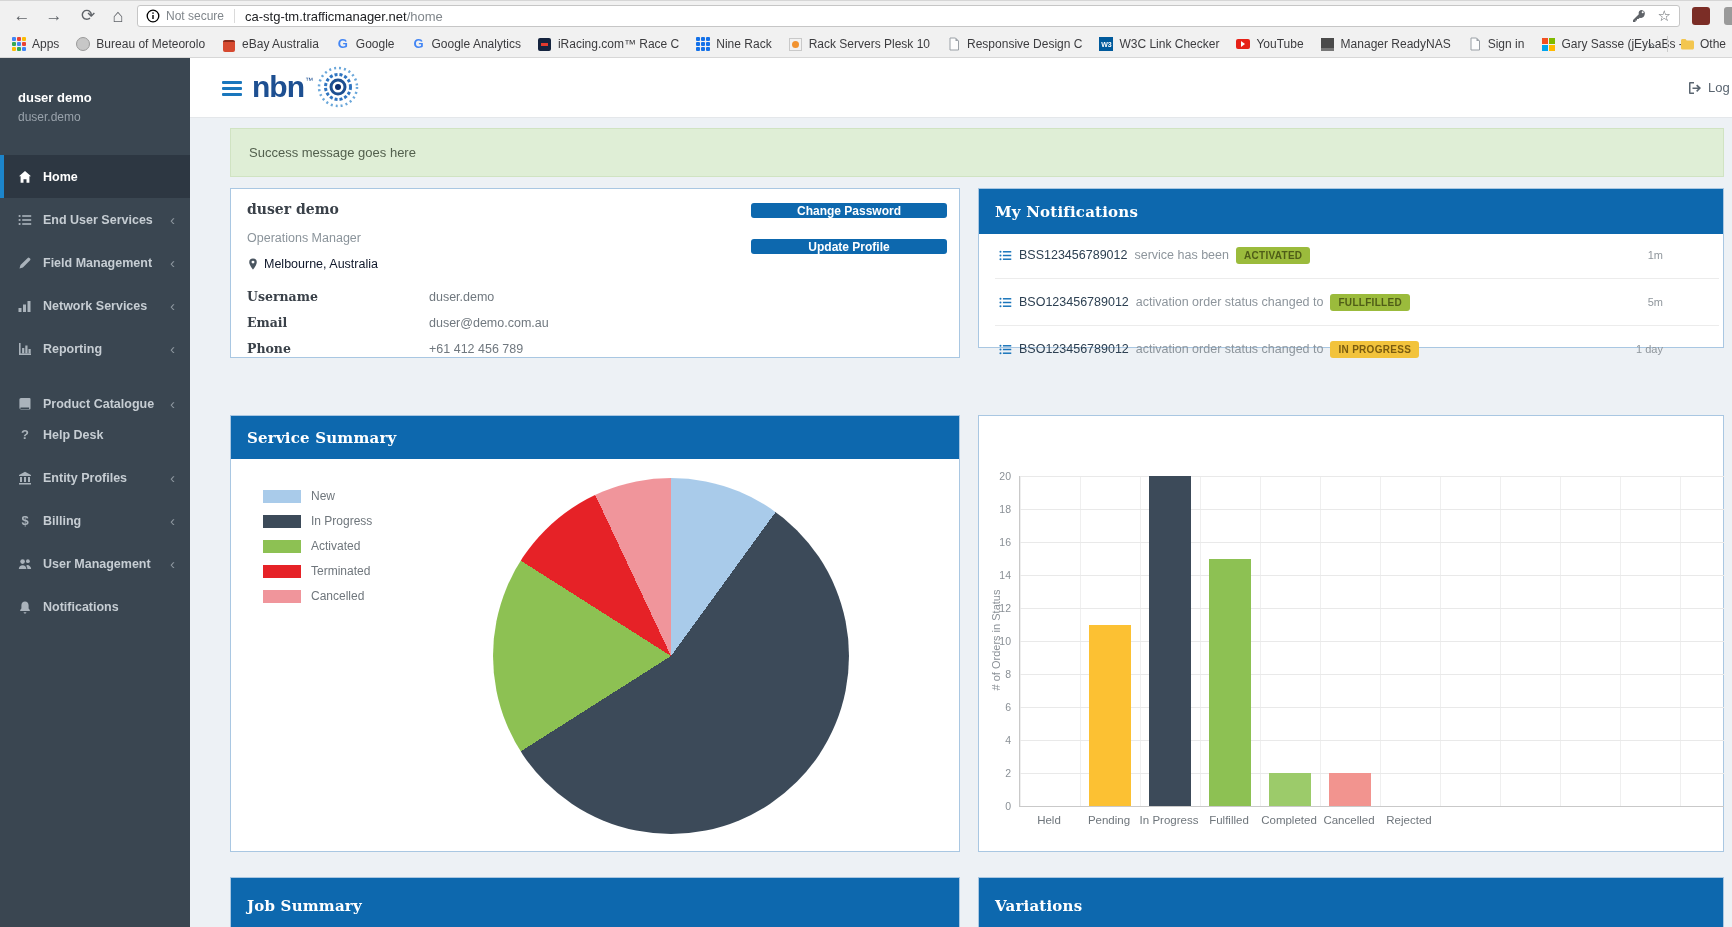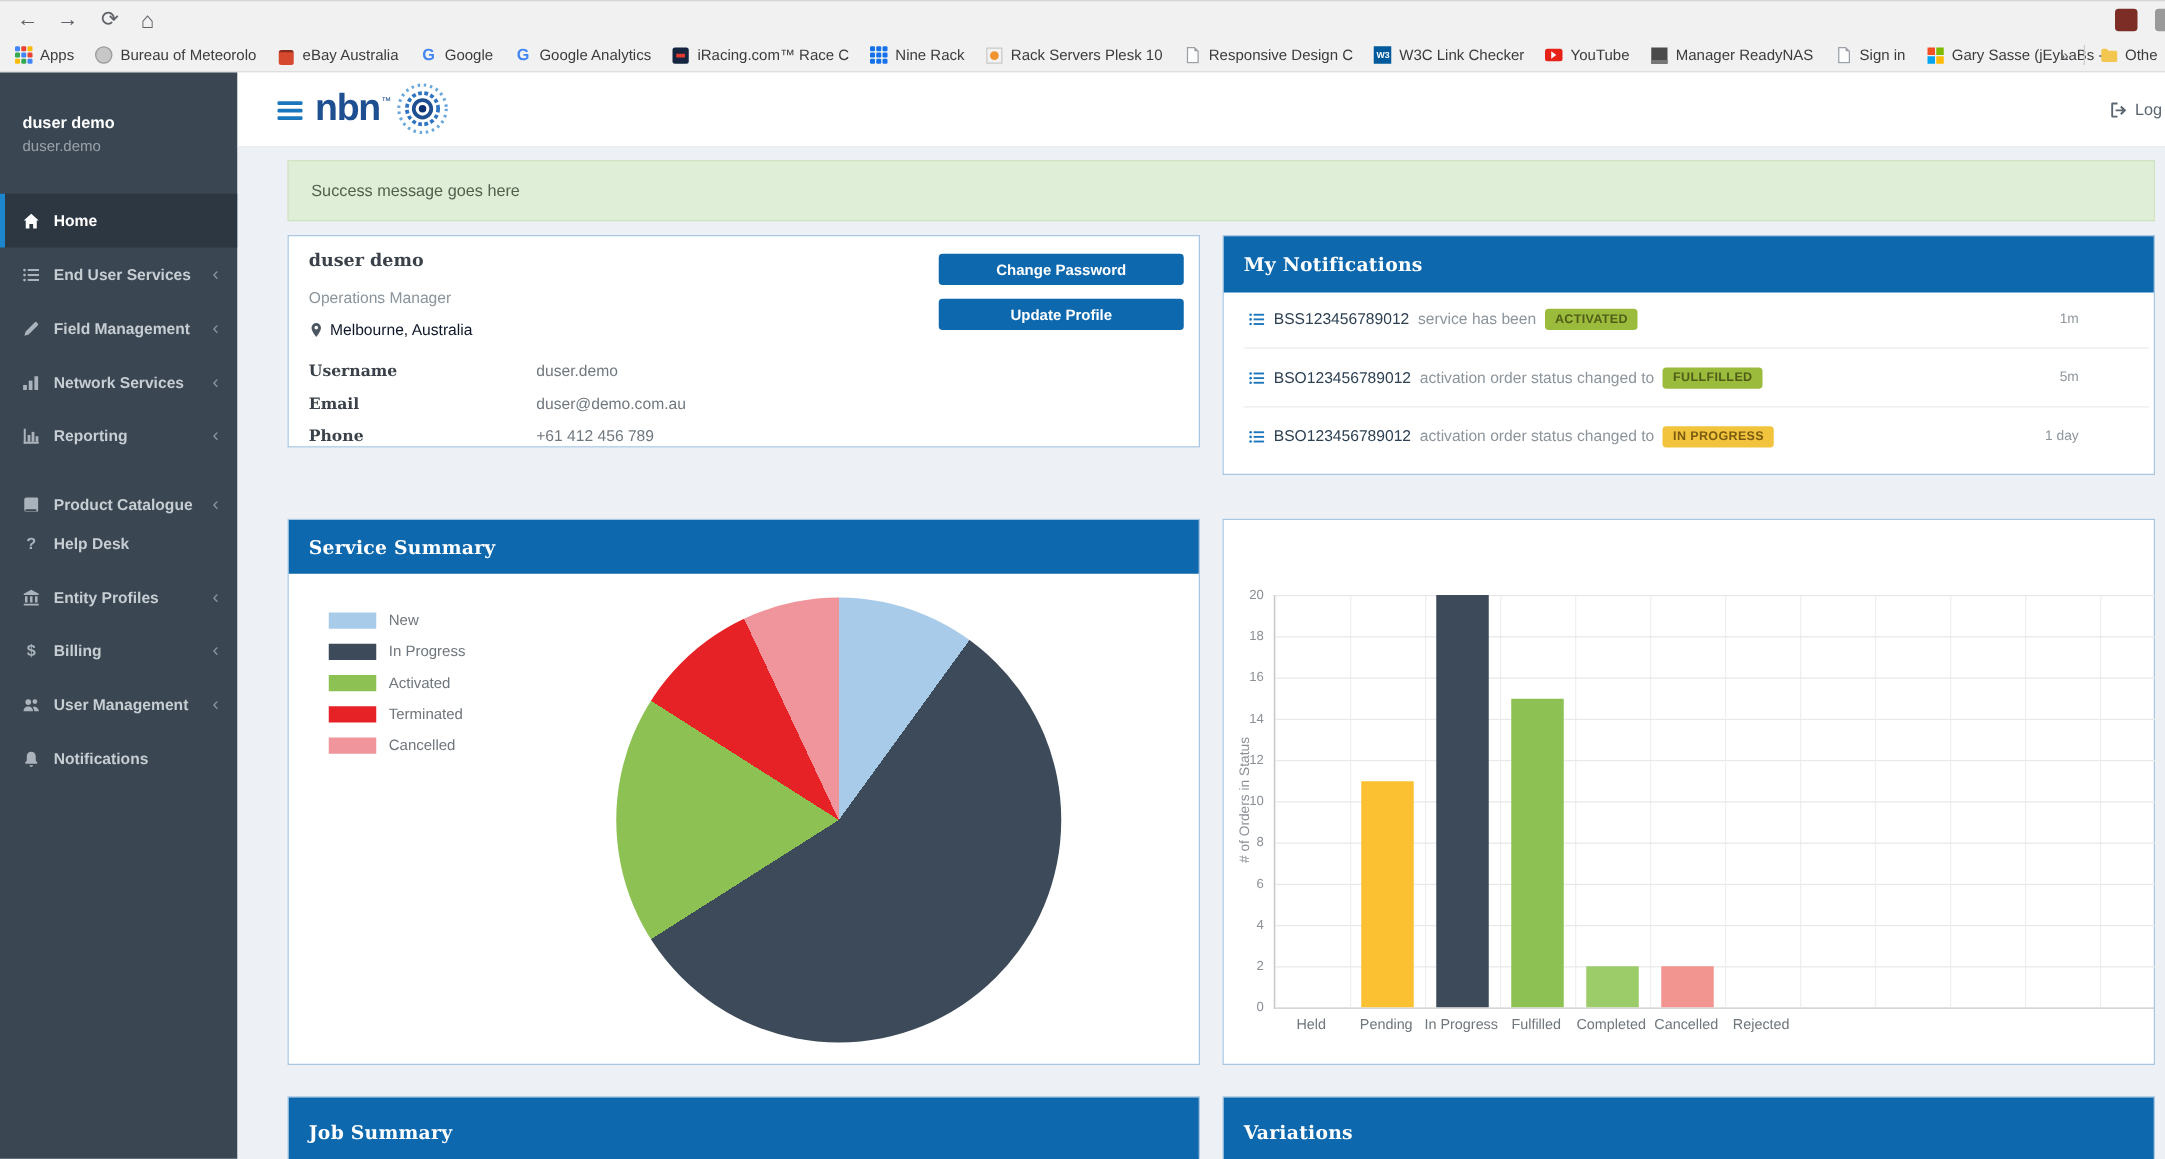--- a/index.html
+++ b/index.html
@@ -52,24 +52,24 @@
   
   #profile{left:230px;top:188px;width:730px;height:170px;}
   .serif-b{font-family:"DejaVu Serif",serif;font-weight:bold;color:#3a4149;}
   #pf-name{position:absolute;left:16px;top:12px;font-size:14px;}
   #pf-role{position:absolute;left:16px;top:42px;font-size:12.5px;color:#8b949b;}
   #pf-loc{position:absolute;left:16px;top:68px;font-size:12.5px;color:#0f172a;display:flex;align-items:center;gap:5px;}
   #pf-loc .pin{color:#4a5560;display:inline-flex;}
   .pf-row{position:absolute;left:16px;font-size:12.5px;}
   .pf-lab{display:inline-block;width:182px;font-family:"DejaVu Serif",serif;font-weight:bold;color:#3a4149;}
   .pf-val{color:#70787f;}
-  .pf-btn{position:absolute;left:520px;width:196px;height:25px;background:#0d68ae;border-radius:3px;
+  .pf-btn{position:absolute;left:520px;width:196px;height:15px;background:#0d68ae;border-radius:3px;
     color:#fff;font-weight:bold;font-size:12px;display:flex;align-items:center;justify-content:center;cursor:pointer;}
   
-  #notif{left:978px;top:188px;width:746px;height:192px;}
+  #notif{left:978px;top:188px;width:746px;height:160px;}
   #notif .panel-h{height:45px;}
   .nrow{position:absolute;left:20px;right:16px;height:20px;display:flex;align-items:center;gap:7px;font-size:12.5px;}
   .nrow .lic{color:#1a75bb;display:inline-flex;}
   .nid{font-weight:normal;color:#2d4052;}
   .ntxt{color:#8d959c;}
   .nbadge{font-size:10px;font-weight:bold;padding:3px 8px;border-radius:3px;letter-spacing:.3px;white-space:nowrap;}
   .badge-green{background:#9bbb3c;color:#4f5d17;}
   .badge-yellow{background:#f2c33c;color:#7a5c10;}
   .ntime{margin-left:auto;padding-right:44px;font-size:11px;color:#8f969c;}
   .nsep{position:absolute;left:16px;right:4px;height:1px;background:#ececec;}
@@ -97,20 +97,41 @@
   #job .panel-h,#variations .panel-h{height:56px;}
 </style>
 </head>
 <body>
 
 <div class="abs" id="toolbar">
   <span class="tb-ic" style="left:10px;">←</span>
   <span class="tb-ic" style="left:42px;">→</span>
   <span class="tb-ic" style="left:76px;">⟳</span>
   <span class="tb-ic" style="left:106px;font-size:18px;">⌂</span>
+  <div id="omnibox">
+    <span class="fav" id="info-ic">
+        <svg width="14" height="14" viewBox="0 0 14 14" fill="currentColor" xmlns="http://www.w3.org/2000/svg">
+          <circle cx="7" cy="7" r="5.8" fill="none" stroke="currentColor" stroke-width="1.3"></circle>
+          <rect x="6.3" y="6" width="1.4" height="4"></rect>
+          <rect x="6.3" y="3.4" width="1.4" height="1.4"></rect>
+        </svg>
+      </span>
+    <span class="sec-label">Not secure</span>
+    <span class="omni-div"></span>
+    <span class="url-host">ca-stg-tm.trafficmanager.net</span>
+      <span class="url-path">/home</span>
+    <span class="omni-right">
+      <span class="fav" id="key-ic">
+          <svg width="14" height="14" viewBox="0 0 14 14" fill="currentColor" xmlns="http://www.w3.org/2000/svg">
+            <path d="M9.8 1a3.2 3.2 0 0 0-3 4.3L1 11v2h2.5v-1.5H5V10h1.5l1.3-1.3A3.2 3.2 0 1 0 9.8 1zm.9 3.2a1 1 0 1 1 0-2 1 1 0 0 1 0 2z"></path>
+          </svg>
+        </span>
+      <span style="font-size:15px;">☆</span>
+    </span>
+  </div>
   <span class="ext" style="left:1692px;background:#7b2d26;"></span>
   <span class="ext" style="left:1724px;background:#9a9a9a;"></span>
 </div>
 
 <div class="abs" id="bookmarksbar">
   <div id="bm-items">
       <span class="bm">
         <span class="fav">
           <span class="grid9">
             <i style="background: rgb(66, 133, 244);"></i>

